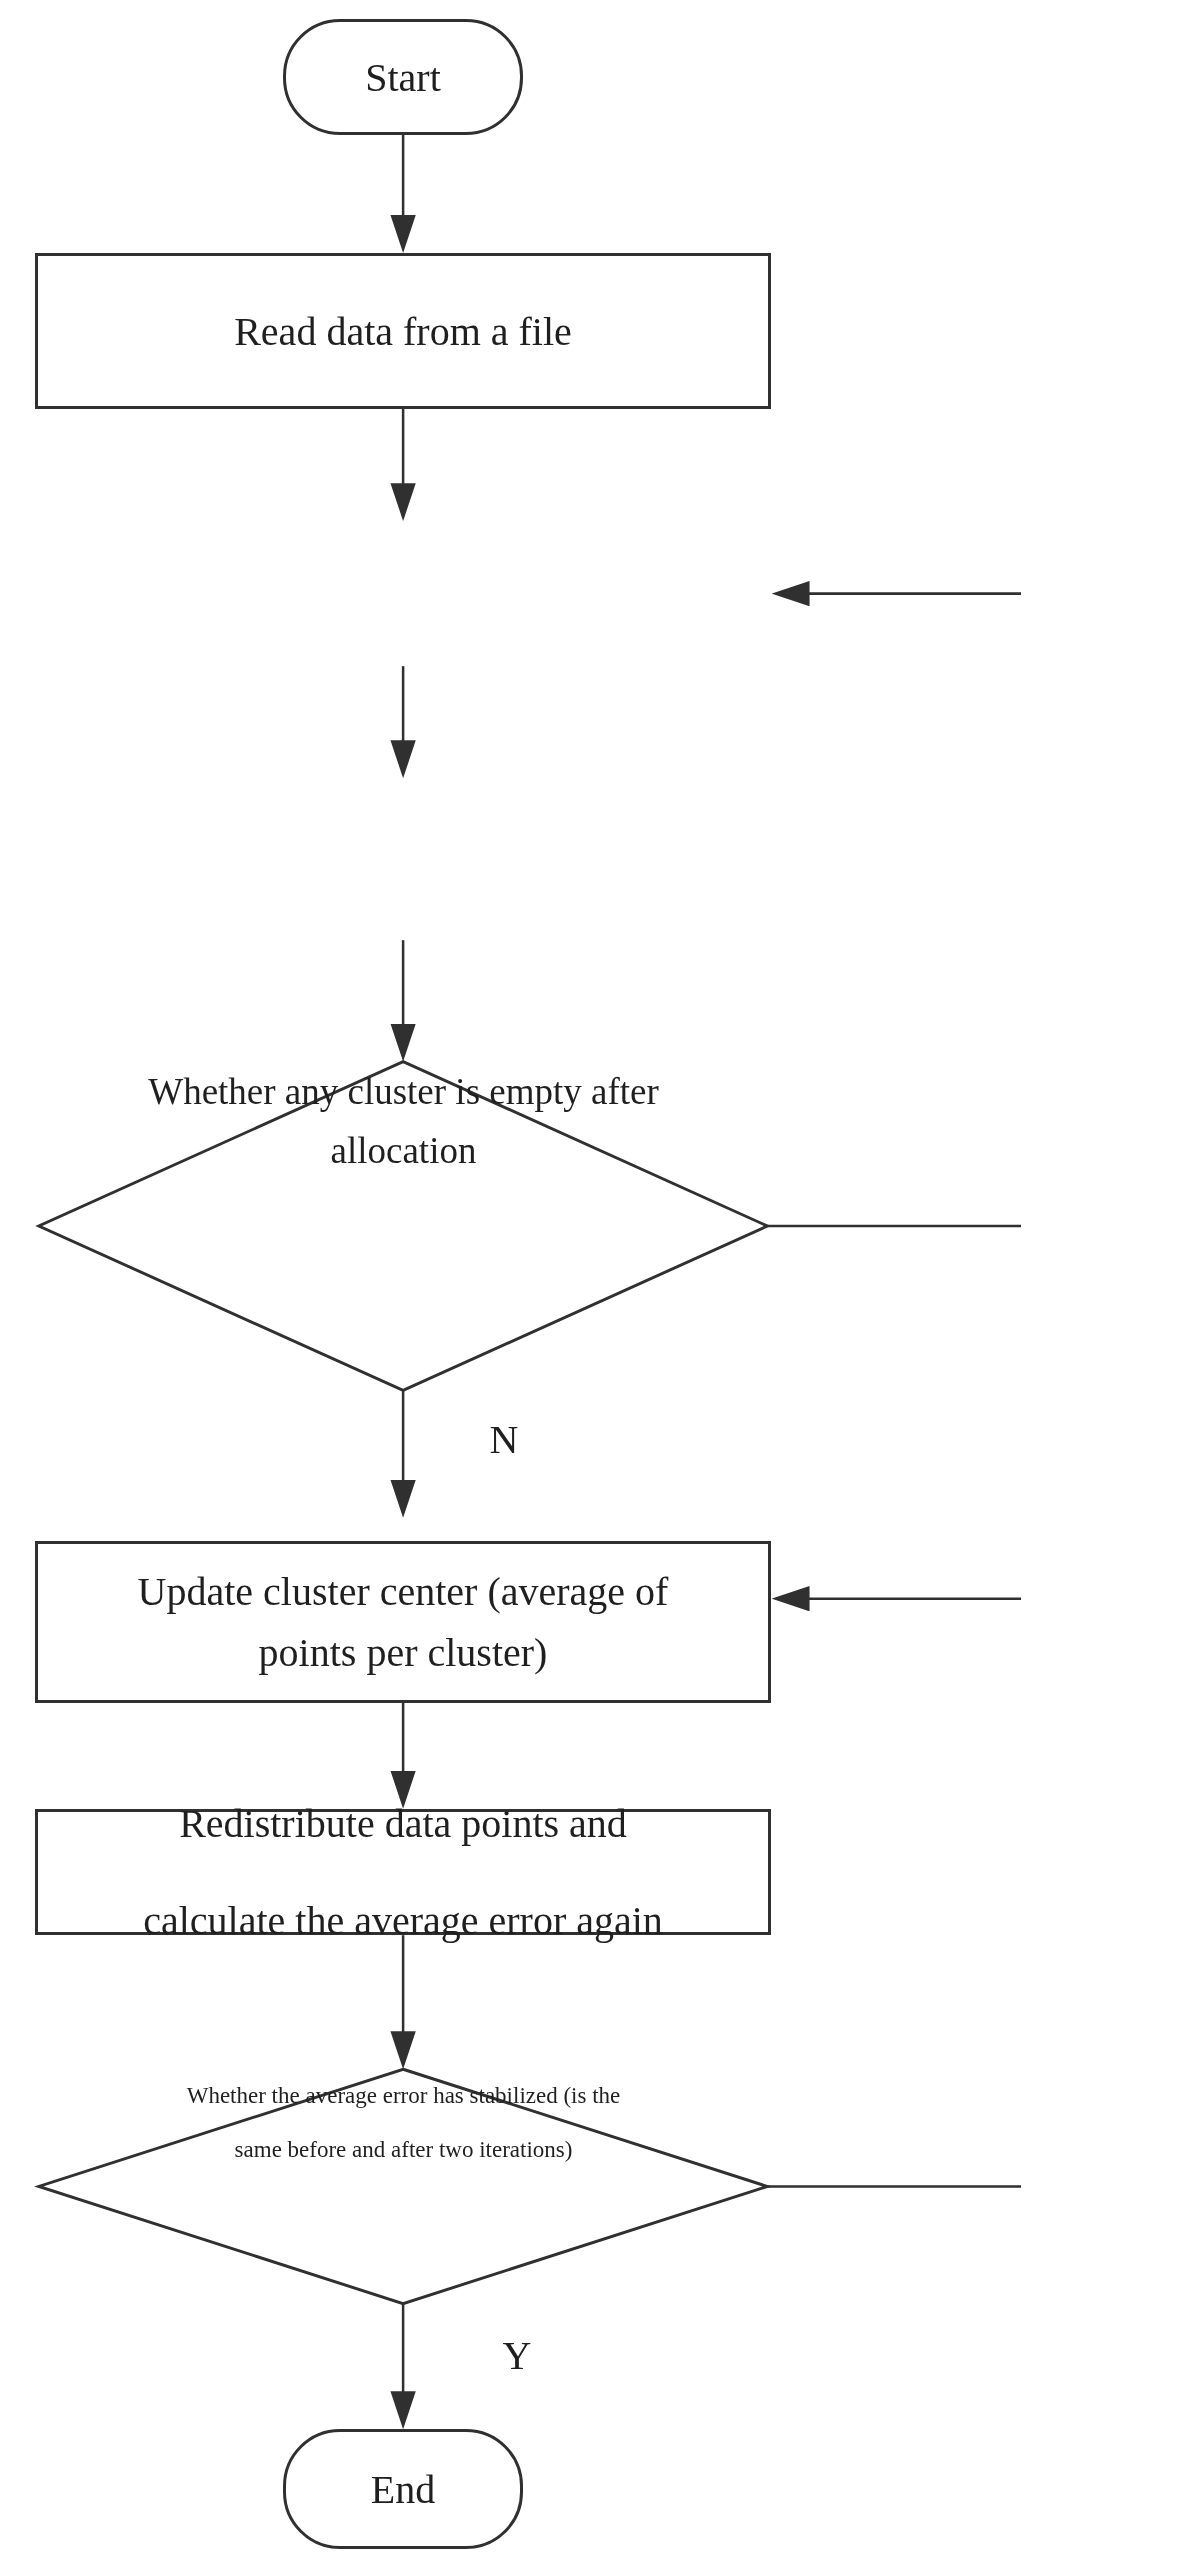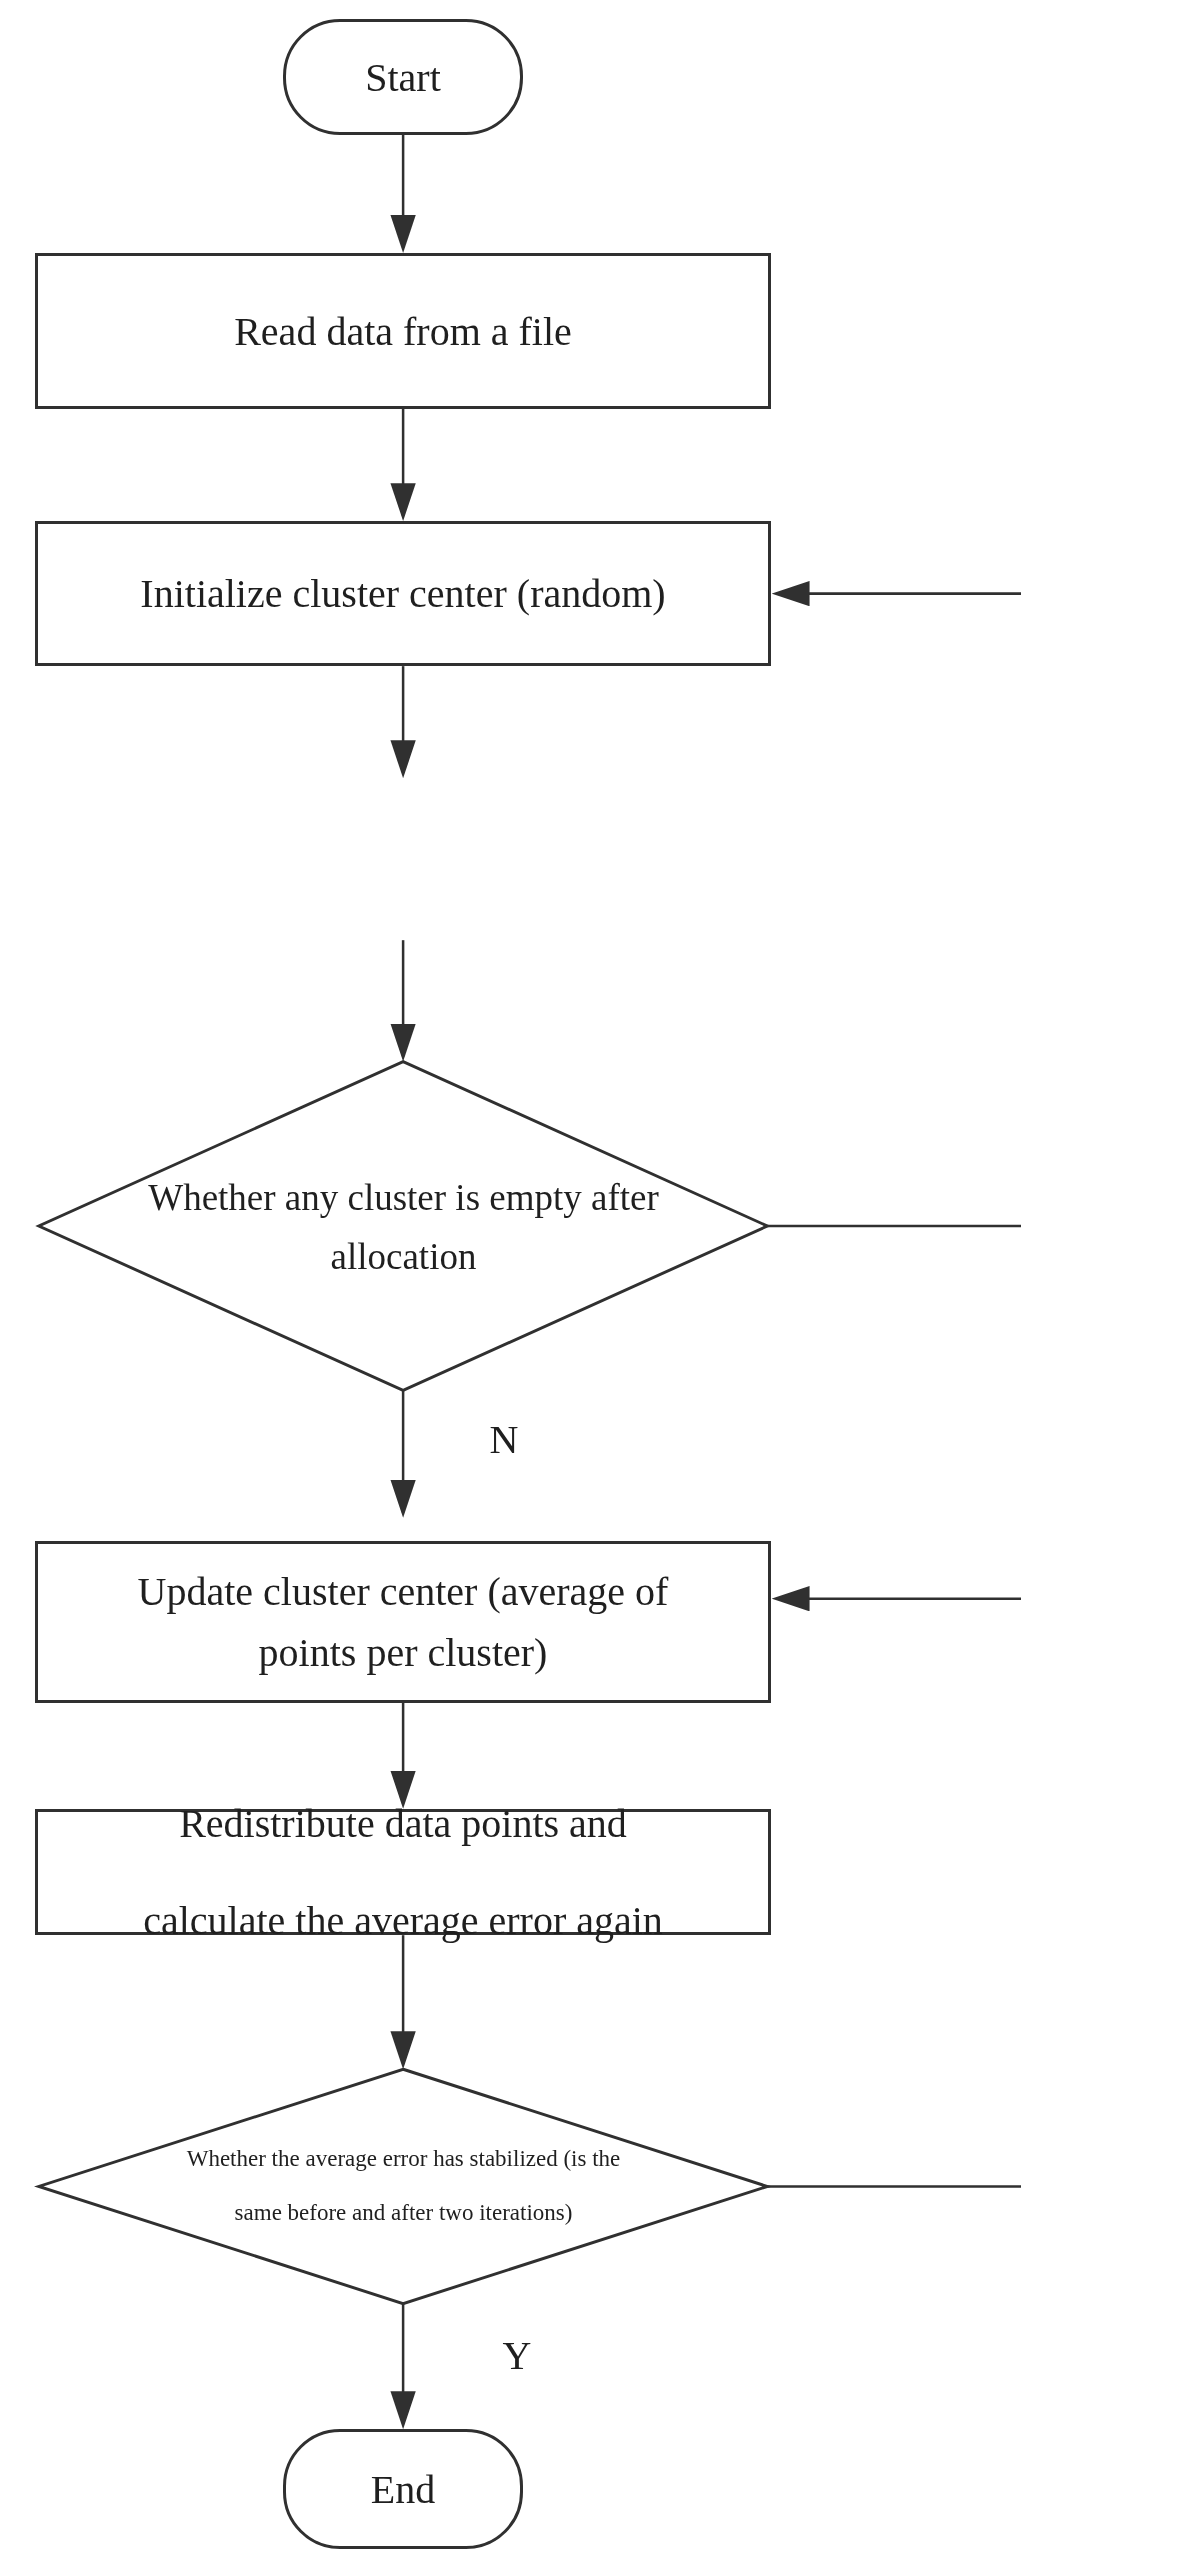--- a/index.html
+++ b/index.html
@@ -31,21 +31,21 @@
     font-size:40px;
     line-height:61px;
     color:var(--text);
   }
   .terminator{border-radius:57px;}
   .diamond-text{
     position:absolute;
     display:flex;
     flex-direction:column;
     align-items:center;
-    justify-content:center;
+    justify-content:flex-start;
     text-align:center;
     color:var(--text);
   }
   .edge-label{
     position:absolute;
     transform:translate(-50%,-50%);
     font-size:40px;
     color:var(--text);
   }
   .t-line{display:block;}
@@ -78,23 +78,20 @@
   </svg>
 
   <div class="node terminator" style="left:283px;top:19.4px;width:240px;height:116px;">
     <span class="t-line">Start</span>
   </div>
 
   <div class="node" style="left:35px;top:253px;width:736px;height:156px;">
     <span class="t-line">Read data from a file</span>
   </div>
 
-  <div class="node" style="left:35px;top:521px;width:736px;height:145px;">
-    <span class="t-line">Initialize cluster center (random)</span>
-  </div>
 
 
   <div class="diamond-text" style="left:39px;top:1062px;width:729px;height:329px;font-size:37px;line-height:59px;">
     <span class="t-line">Whether any cluster is empty after</span>
     <span class="t-line">allocation</span>
   </div>
 
   <div class="node" style="left:35px;top:1518px;width:736px;height:162px;margin-top:23px;">
     <span class="t-line">Update cluster center (average of</span>
     <span class="t-line">points per cluster)</span>

